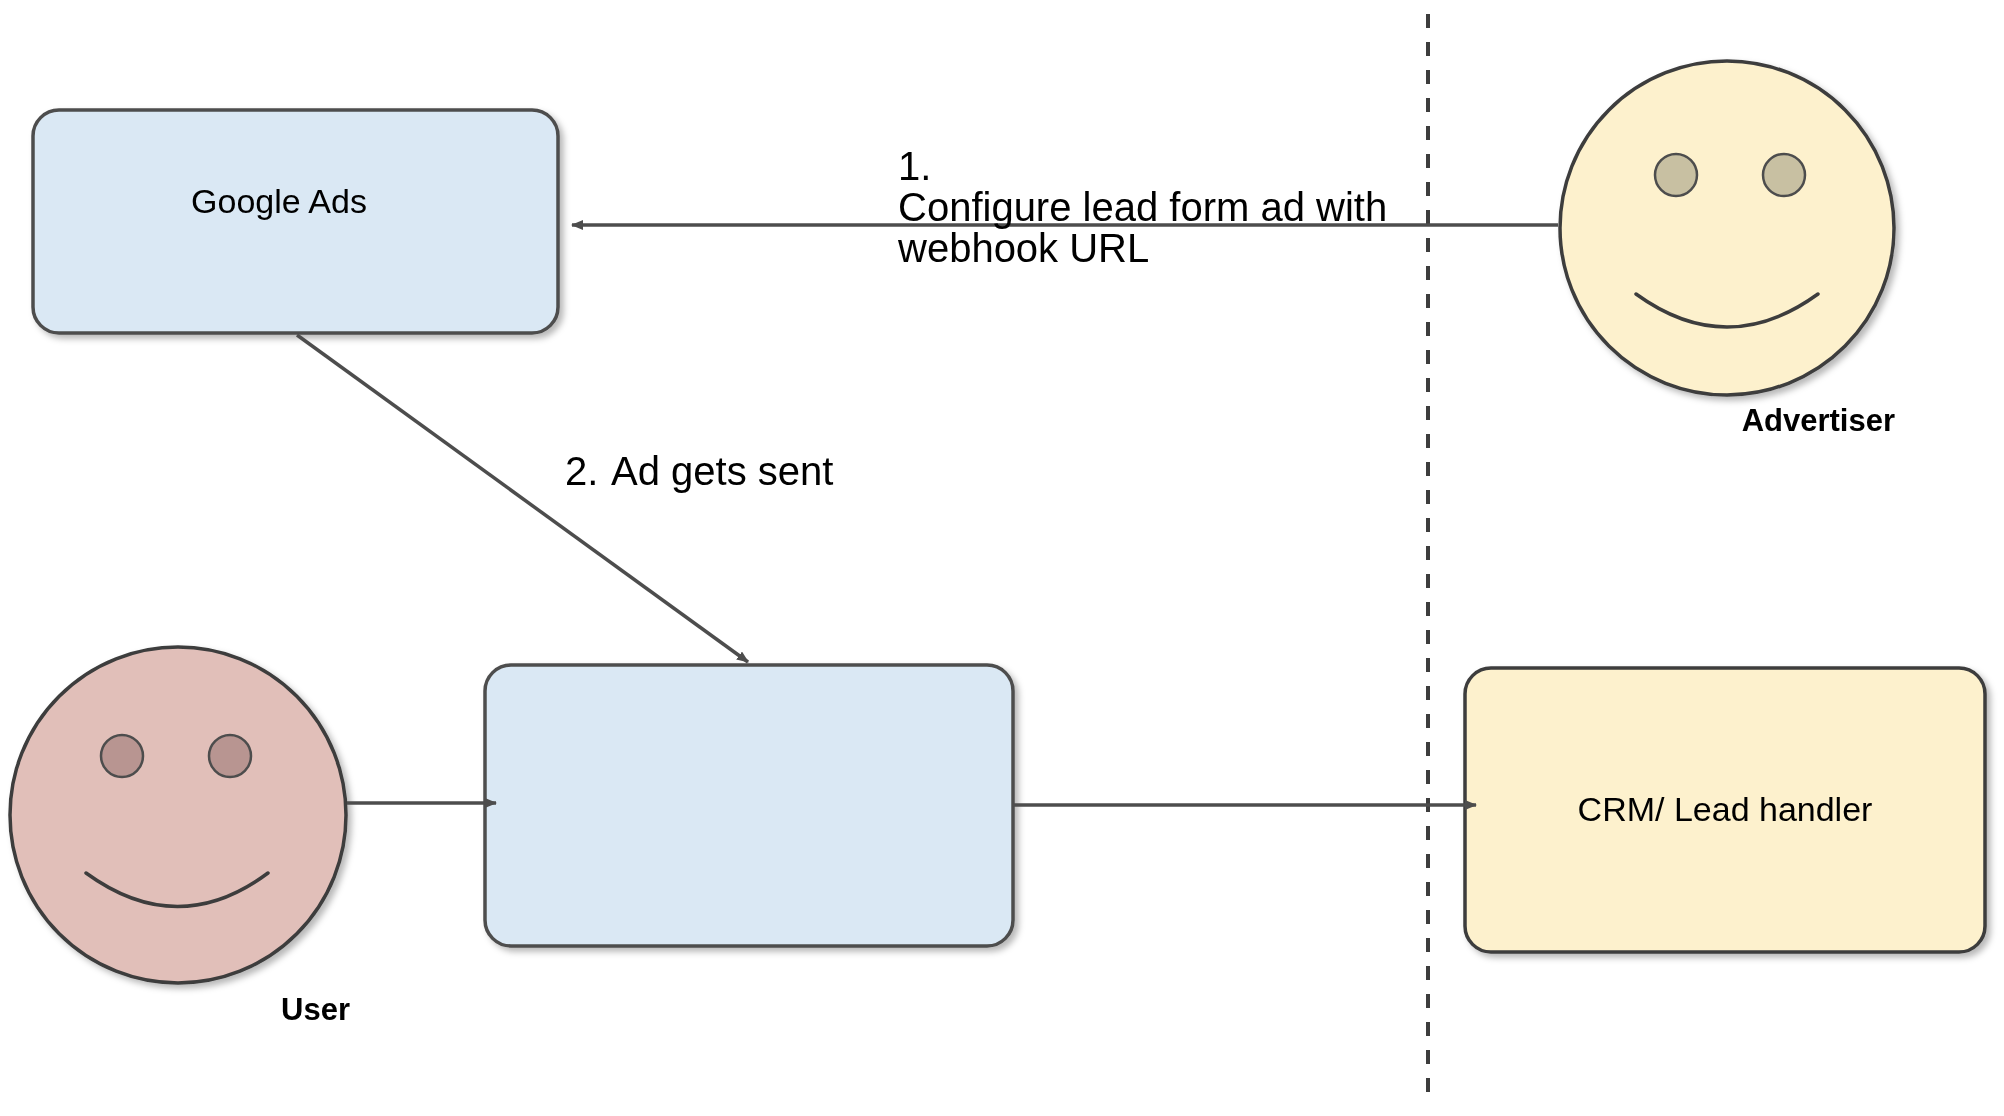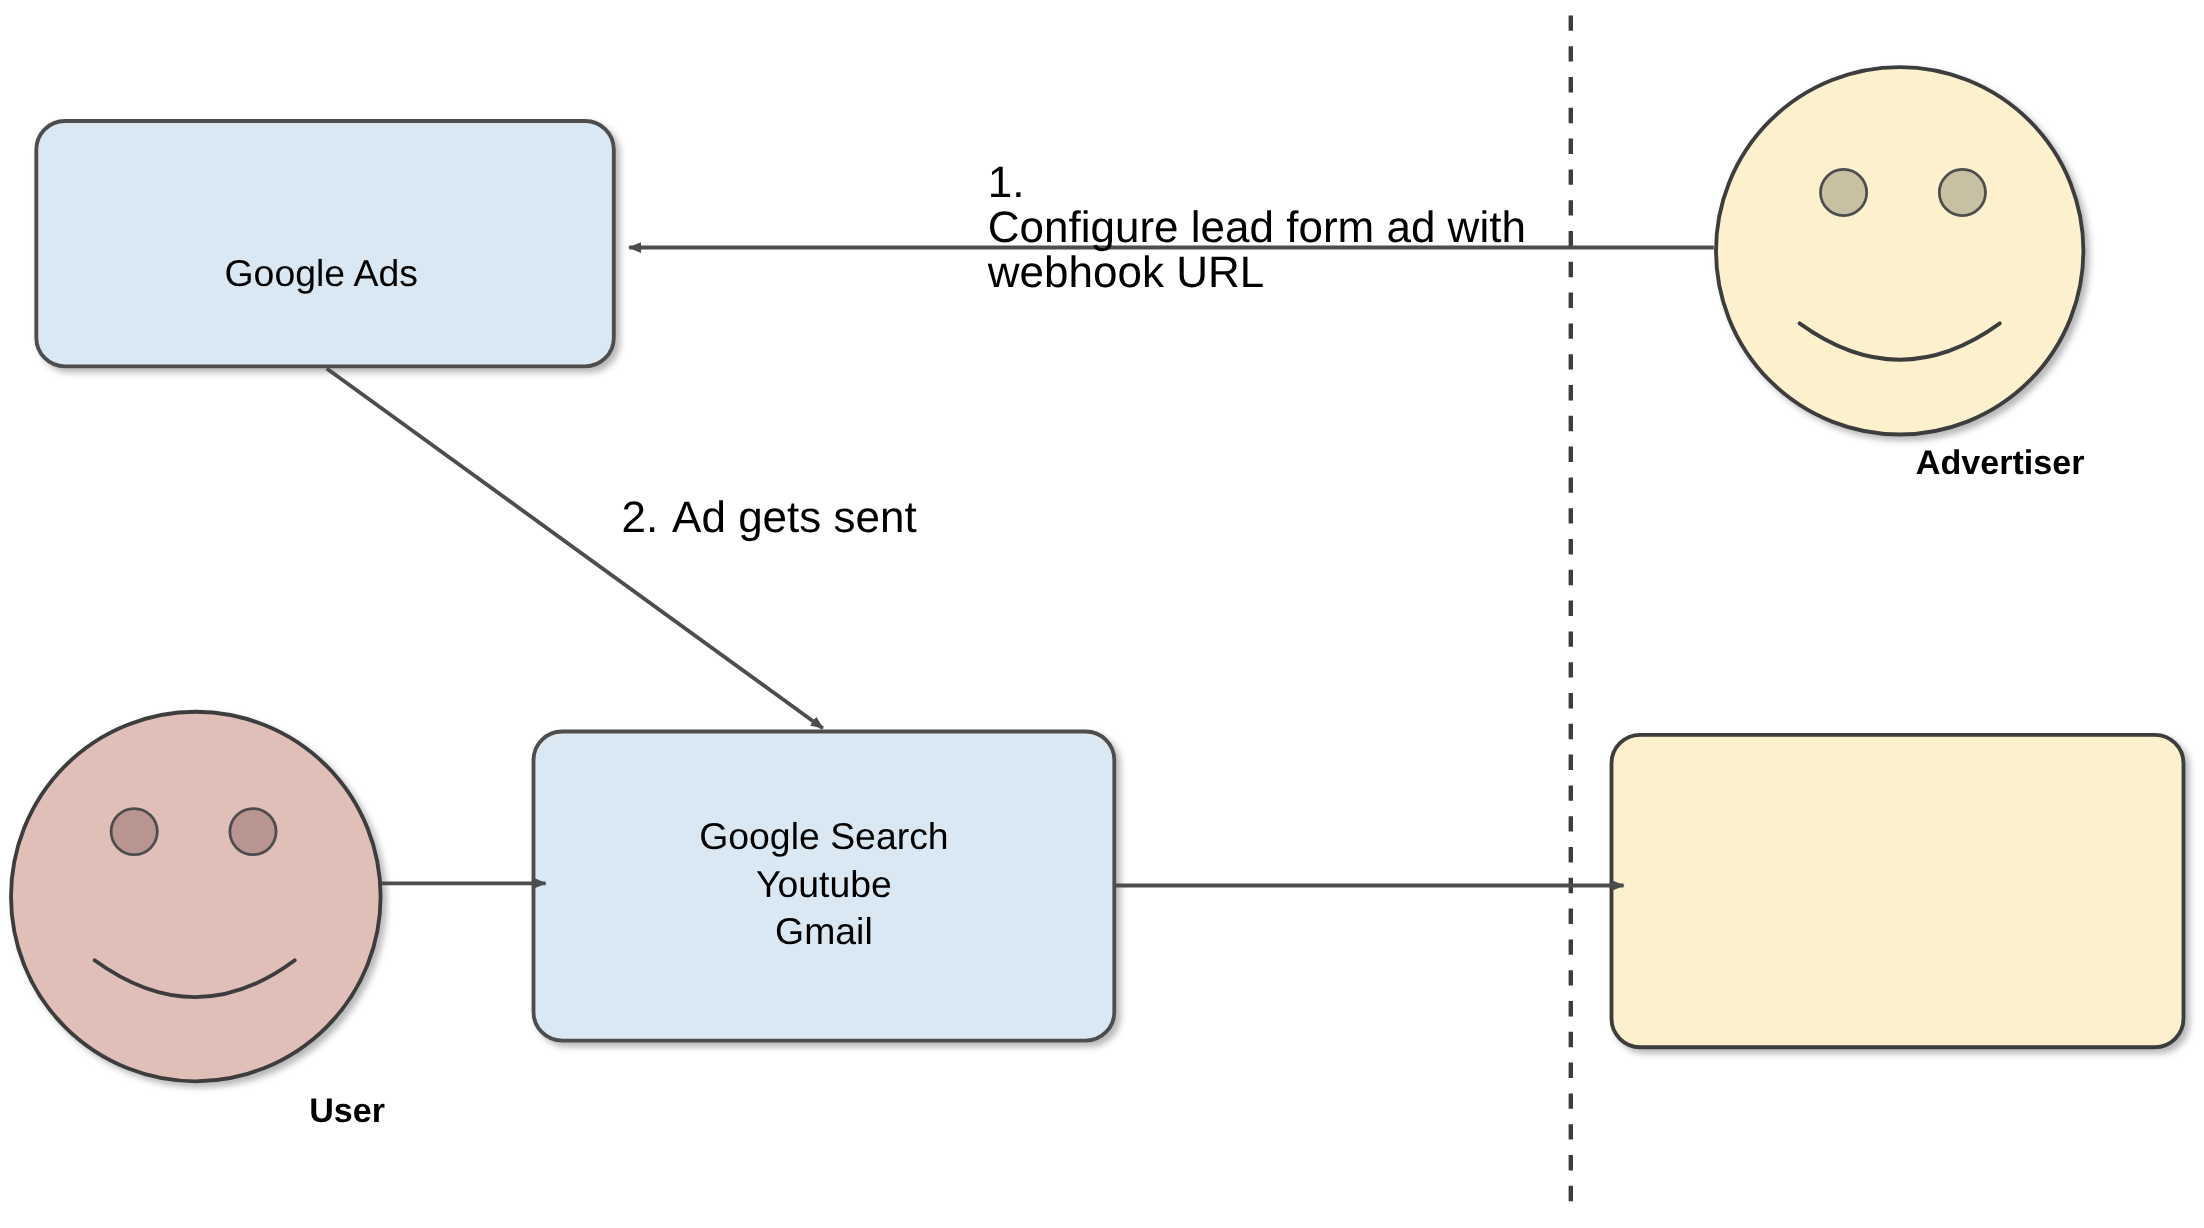--- a/index.html
+++ b/index.html
@@ -55,21 +55,21 @@
   }
   .edge-label .num {
     display: inline-block;
     width: 46px;
   }
   .edge-label .txt {
     display: inline-block;
     vertical-align: top;
   }
   
-  #lbl-google-ads   { left: 33px;   top: 180px;  width: 518px; margin-top: 48px; }
+  #lbl-google-ads   { left: 20px;   top: 180px;  width: 518px; }
   #lbl-google-props { left: 485px;  top: 740px;  width: 528px; }
   #lbl-crm          { left: 1465px; top: 788px;  width: 520px; }
   #cap-advertiser   { left: 1560px; top: 403px;  width: 335px; }
   #cap-user         { left: 10px;   top: 992px;  width: 340px; }
   #lbl-step1 { left: 898px;  top: 105px; width: 500px; }
   #lbl-step2 { left: 565px;  top: 410px; width: 400px; }
   #lbl-step3 { left: 243px;  top: 590px; width: 400px; }
   #lbl-step4 { left: 1042px; top: 838px; width: 370px; }
 </style>
 </head>
@@ -123,24 +123,22 @@
 
     <line x1="297" y1="335" x2="748" y2="662" stroke="#4d4d4d" stroke-width="3.5" marker-end="url(#arrowhead)"></line>
 
     <line x1="347" y1="803" x2="496" y2="803" stroke="#4d4d4d" stroke-width="3.5" marker-end="url(#arrowhead)"></line>
 
     <line x1="1013" y1="805" x2="1476" y2="805" stroke="#4d4d4d" stroke-width="3.5" marker-end="url(#arrowhead)"></line>
   </svg>
 
   <div class="node-label" id="lbl-google-ads">Google Ads</div>
 
-  <div class="node-label" id="lbl-google-props">Google Search
-Youtube
-Gmail</div>
 
+  <div class="node-label" id="lbl-crm">CRM/ Lead handler</div>
 
   <div class="actor-caption" id="cap-advertiser">Advertiser</div>
 
   <div class="actor-caption" id="cap-user">User</div>
 
   <div class="edge-label" id="lbl-step1">
     <span class="num">1.</span><span class="txt">Configure lead form ad with
 webhook URL</span>
   </div>
 

